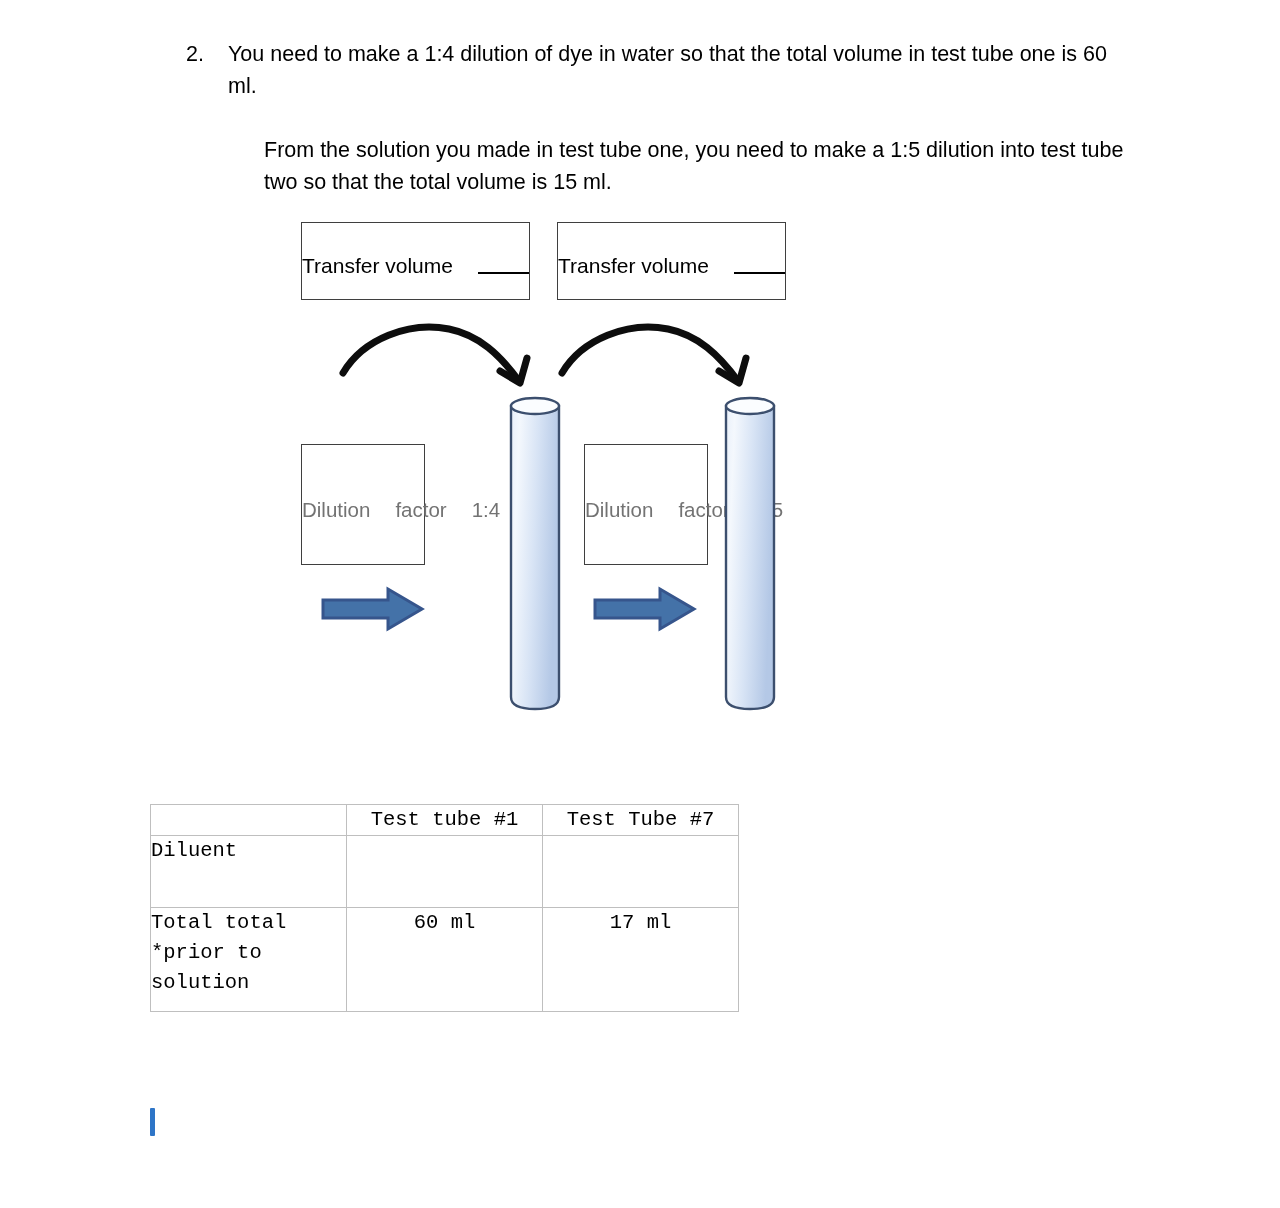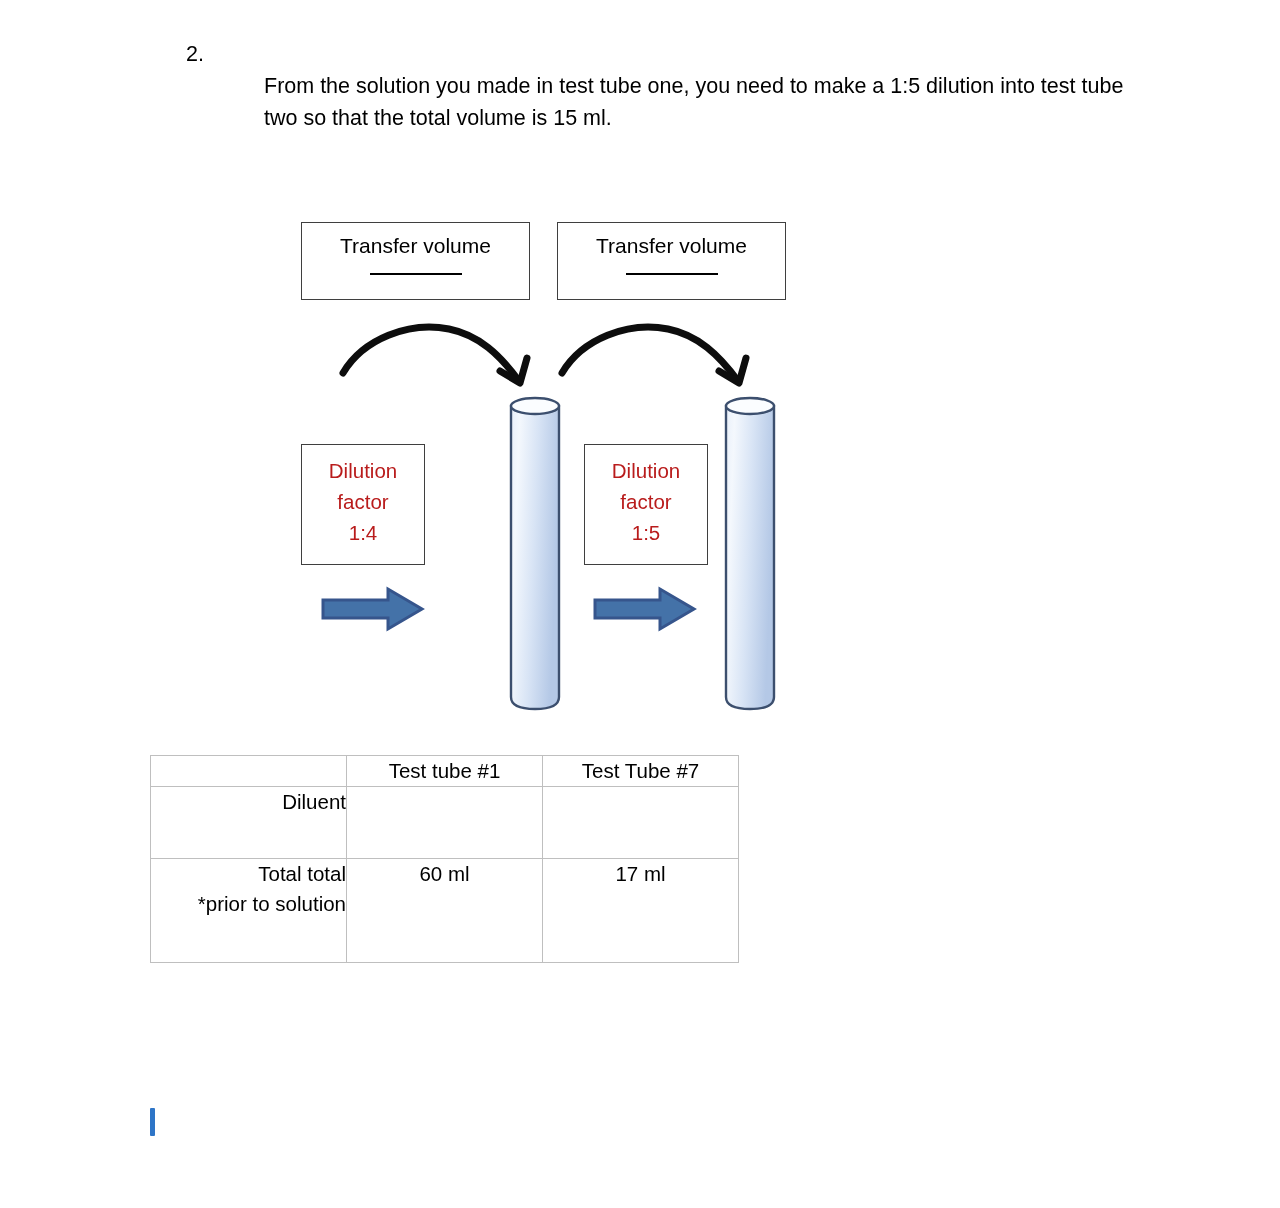--- a/index.html
+++ b/index.html
@@ -60,23 +60,24 @@
   }
   #diagram > * { pointer-events: auto; }
 
   
   .callout-box {
     position: absolute;
     box-sizing: border-box;
     border: 1.5px solid #3f3f3f;
     background: #ffffff;
     display: flex;
-    flex-direction: column;
+    flex-direction: row;
     align-items: center;
     justify-content: flex-start;
+    gap: 25px;
   }
   .transfer-box {
     width: 229px;
     height: 78px;
     padding-top: 9px;
   }
   .transfer-box .tv-label {
     font-size: 21px;
     line-height: 27px;
     color: #000;
@@ -92,21 +93,21 @@
   #transfer-box-2 { left: 557px; top: 222px; }
 
   .dilution-box {
     width: 124px;
     height: 121px;
     padding-top: 10px;
   }
   .dilution-box .df-line {
     font-size: 20.5px;
     line-height: 31px;
-    color: #b91c1c;
+    color: #737373;
     text-align: center;
     white-space: nowrap;
   }
   #dilution-box-1 { left: 301px; top: 444px; }
   #dilution-box-2 { left: 584px; top: 444px; }
 
   
   .curve-arrow {
     position: absolute;
     width: 210px;
@@ -130,40 +131,41 @@
     width: 56px;
     height: 320px;
   }
   #test-tube-1 { left: 507px; top: 395px; }
   #test-tube-2 { left: 722px; top: 395px; }
 
   
   #data-table {
     position: absolute;
     left: 150px;
-    top: 755px;
+    top: 804px;
     border-collapse: collapse;
     table-layout: fixed;
+    font-family: Liberation Mono, monospace;
   }
   #data-table td, #data-table th {
     border: 1px solid #bfbfbf;
     padding: 0;
     vertical-align: top;
     font-weight: normal;
     font-size: 20.5px;
     line-height: 30px;
     color: #000;
   }
   #data-table .col-label  { width: 196px; }
   #data-table .col-tube1  { width: 196px; }
   #data-table .col-tube2  { width: 196px; }
 
   .cell-pad-label {
     padding: 9px 0 0 8px;
-    text-align: right;
+    text-align: left;
   }
   .cell-pad-center {
     padding: 9px 0 0 0;
     text-align: center;
   }
   .row-dil   td { height: 71px; }
   .row-tdf   td { height: 98px; }
   .row-tvol  td { height: 103px; }
 
   
@@ -177,20 +179,21 @@
     border-radius: 1px;
   }
 </style>
 </head>
 <body>
 
 <div id="question-block">
   <div class="q-row">
     <div class="q-number">2.</div>
     <div class="q-body">
+      <p class="q-para">You need to make a 1:4 dilution of dye in water so that the total volume in test tube one is 60 ml.</p>
       <p class="q-para second">From the solution you made in test tube one, you need to make a 1:5 dilution into test tube two so that the total volume is 15 ml.</p>
     </div>
   </div>
 </div>
 
 <div id="diagram">
 
   <div class="callout-box transfer-box" id="transfer-box-1">
     <span class="tv-label">Transfer volume</span>
     <span class="tv-blank"></span>

